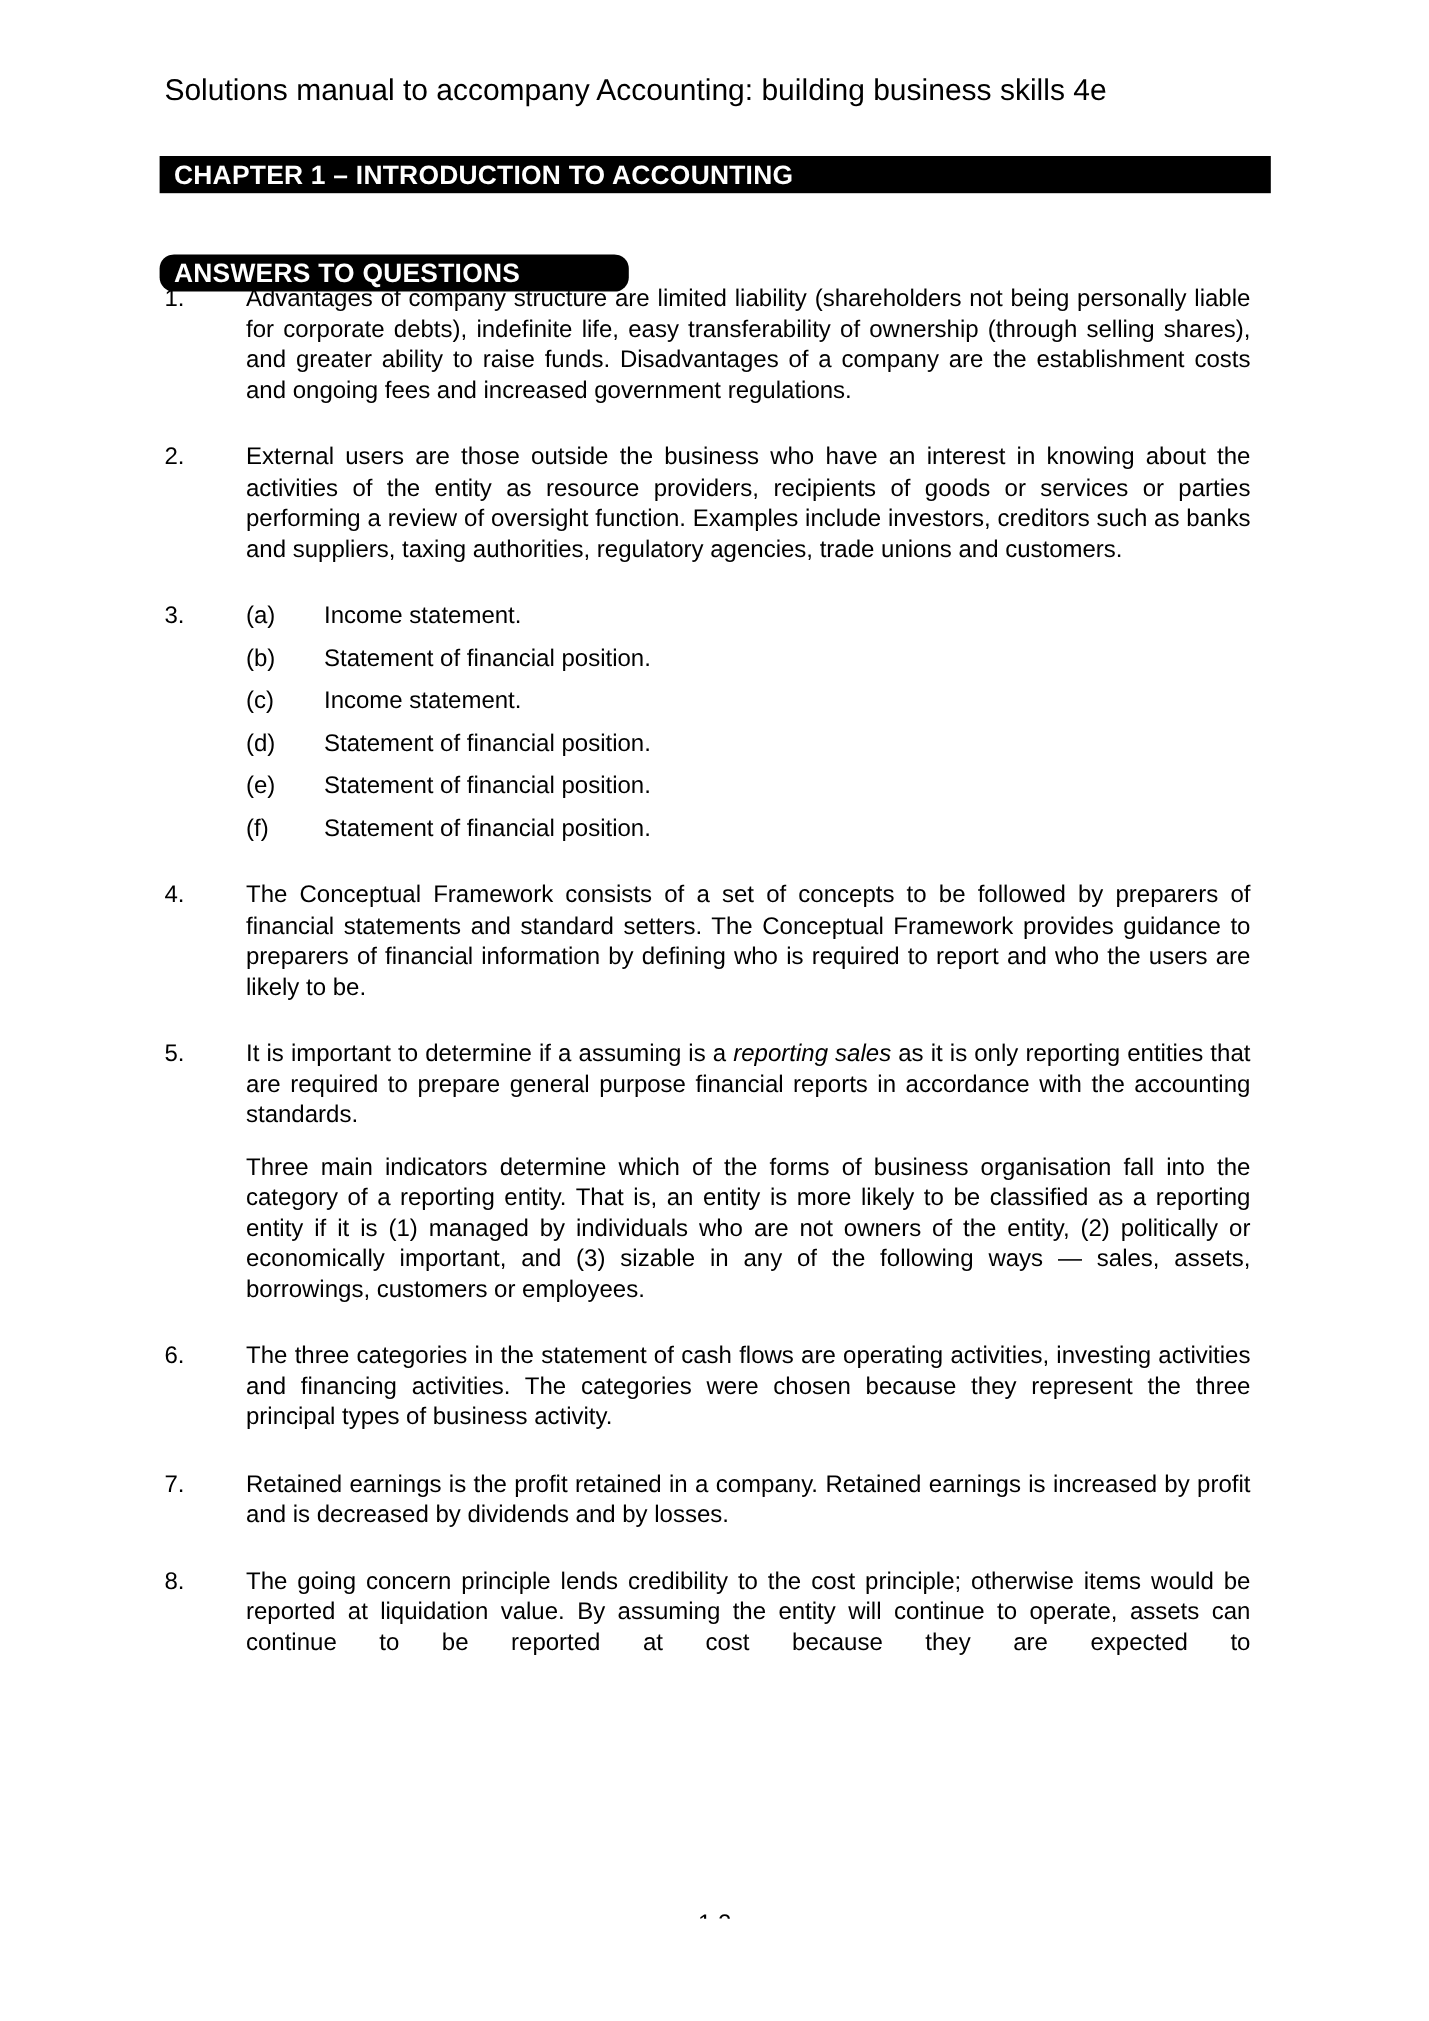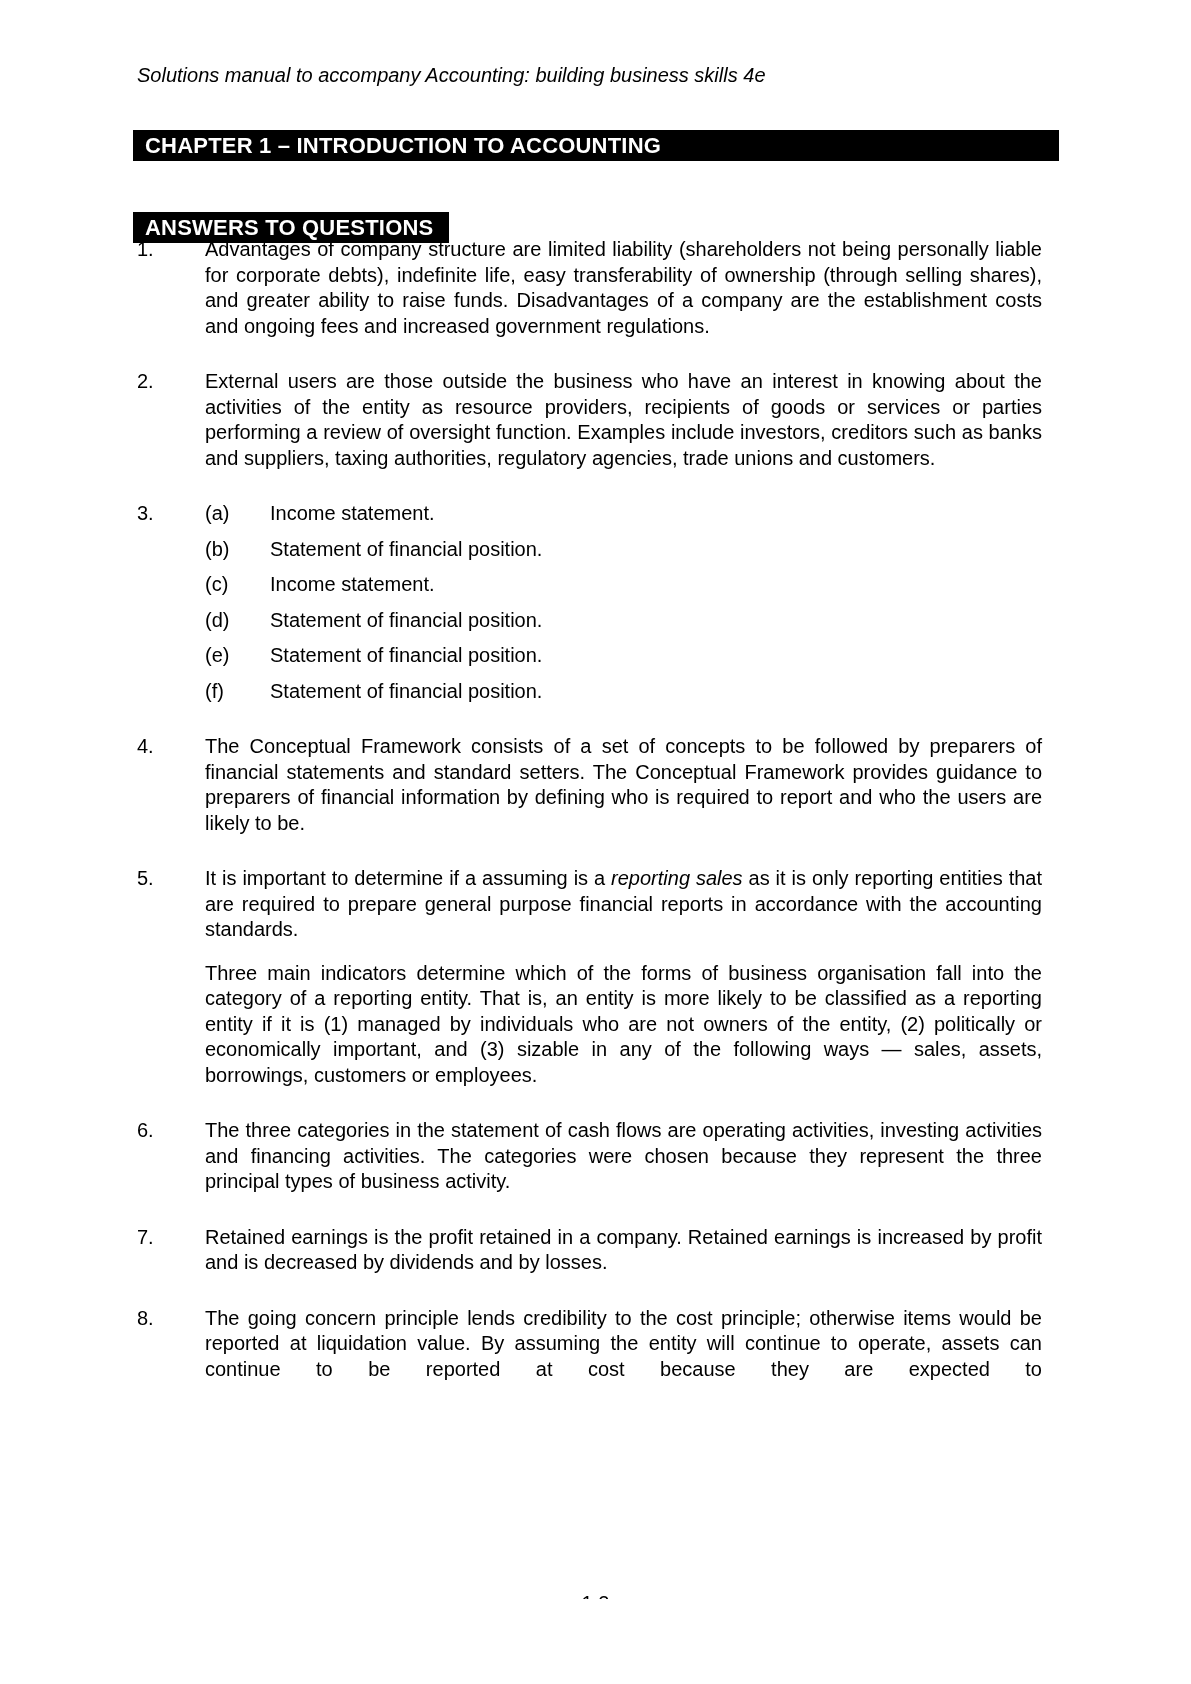--- a/index.html
+++ b/index.html
@@ -16,22 +16,21 @@
     height: 1684px;
     background: var(--page_bg);
     color: var(--text_color);
     font-family: "Liberation Sans", sans-serif;
     overflow: hidden;
   }
   .running-header {
     position: absolute;
     top: 63px;
     left: 137px;
-    font-style: italic;
-    font-size: 20px;
+    font-size: 25px;
     line-height: 24px;
     white-space: nowrap;
   }
   .bar {
     position: absolute;
     left: 133px;
     height: 31px;
     background: var(--bar_bg);
     color: var(--bar_text);
     display: flex;
@@ -39,21 +38,21 @@
     padding-left: 12px;
     margin-top: 24px;
   }
   .bar .bar-label {
     font-weight: bold;
     font-size: 22px;
     letter-spacing: 0.2px;
     white-space: nowrap;
   }
   .chapter-bar { top: 106px; width: 926px; }
-  .section-bar { top: 188px; width: 316px; }
+  .section-bar { top: 188px; width: 391px; border-radius: 12px; }
   .answers {
     position: absolute;
     top: 237px;
     left: 137px;
     width: 905px;
   }
   .answer {
     display: flex;
     margin-bottom: 30px;
     font-size: 20px;

